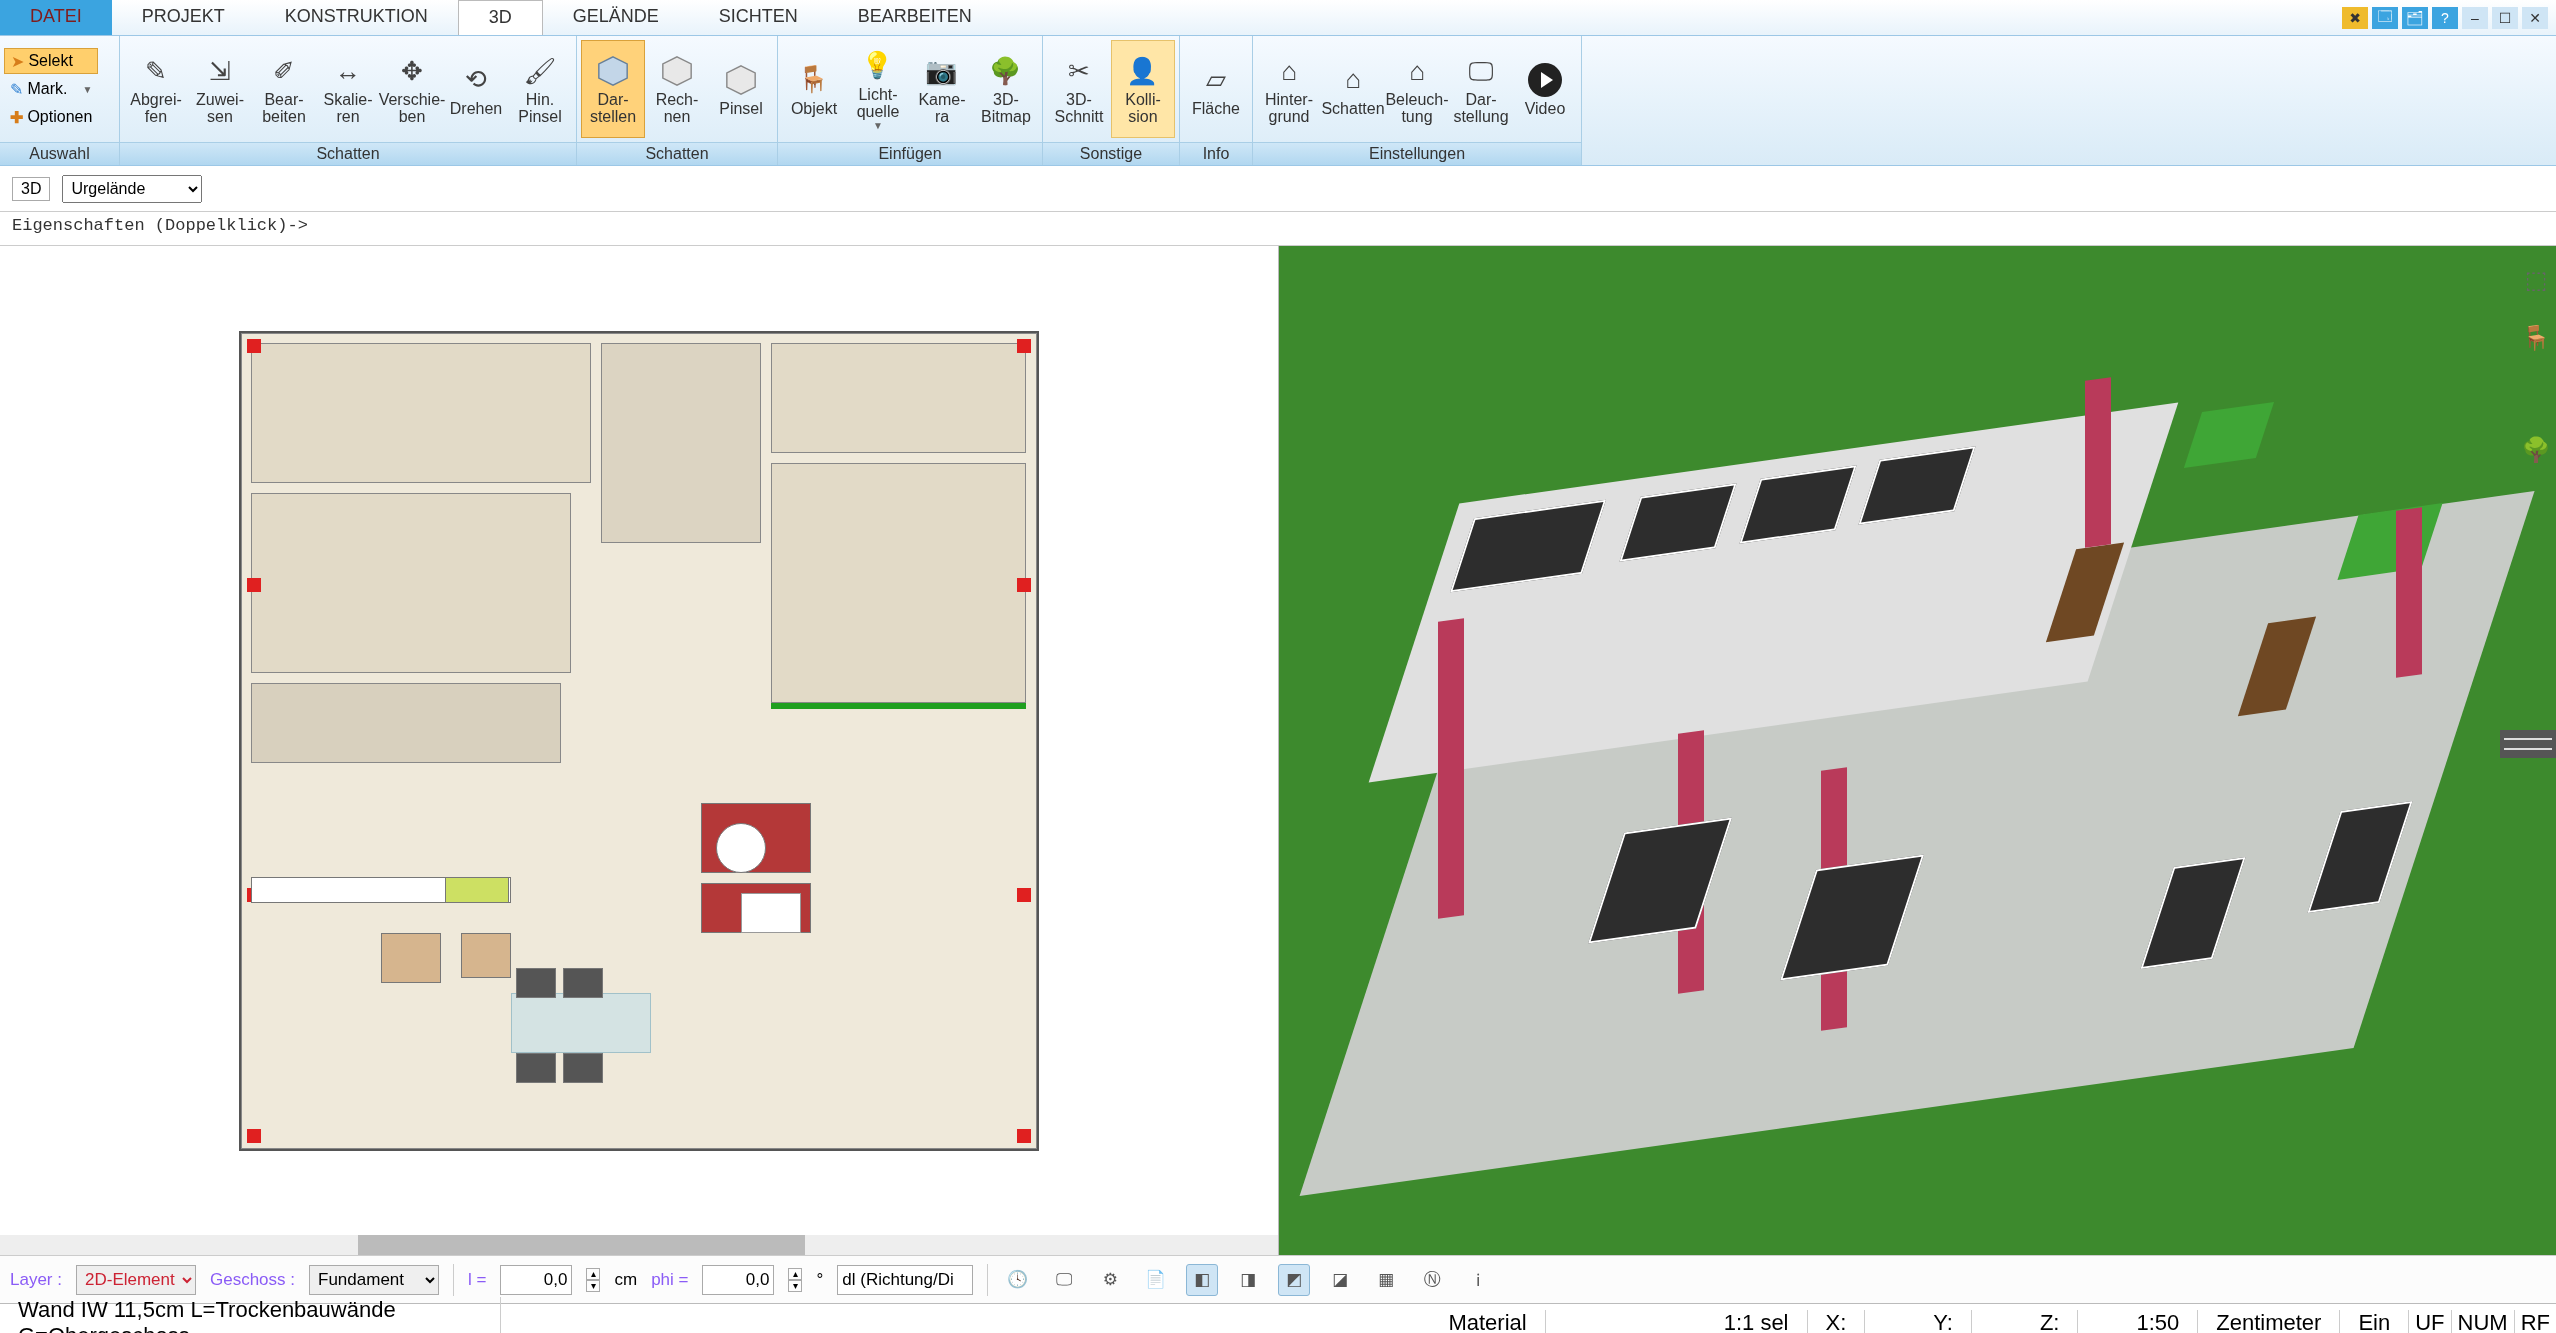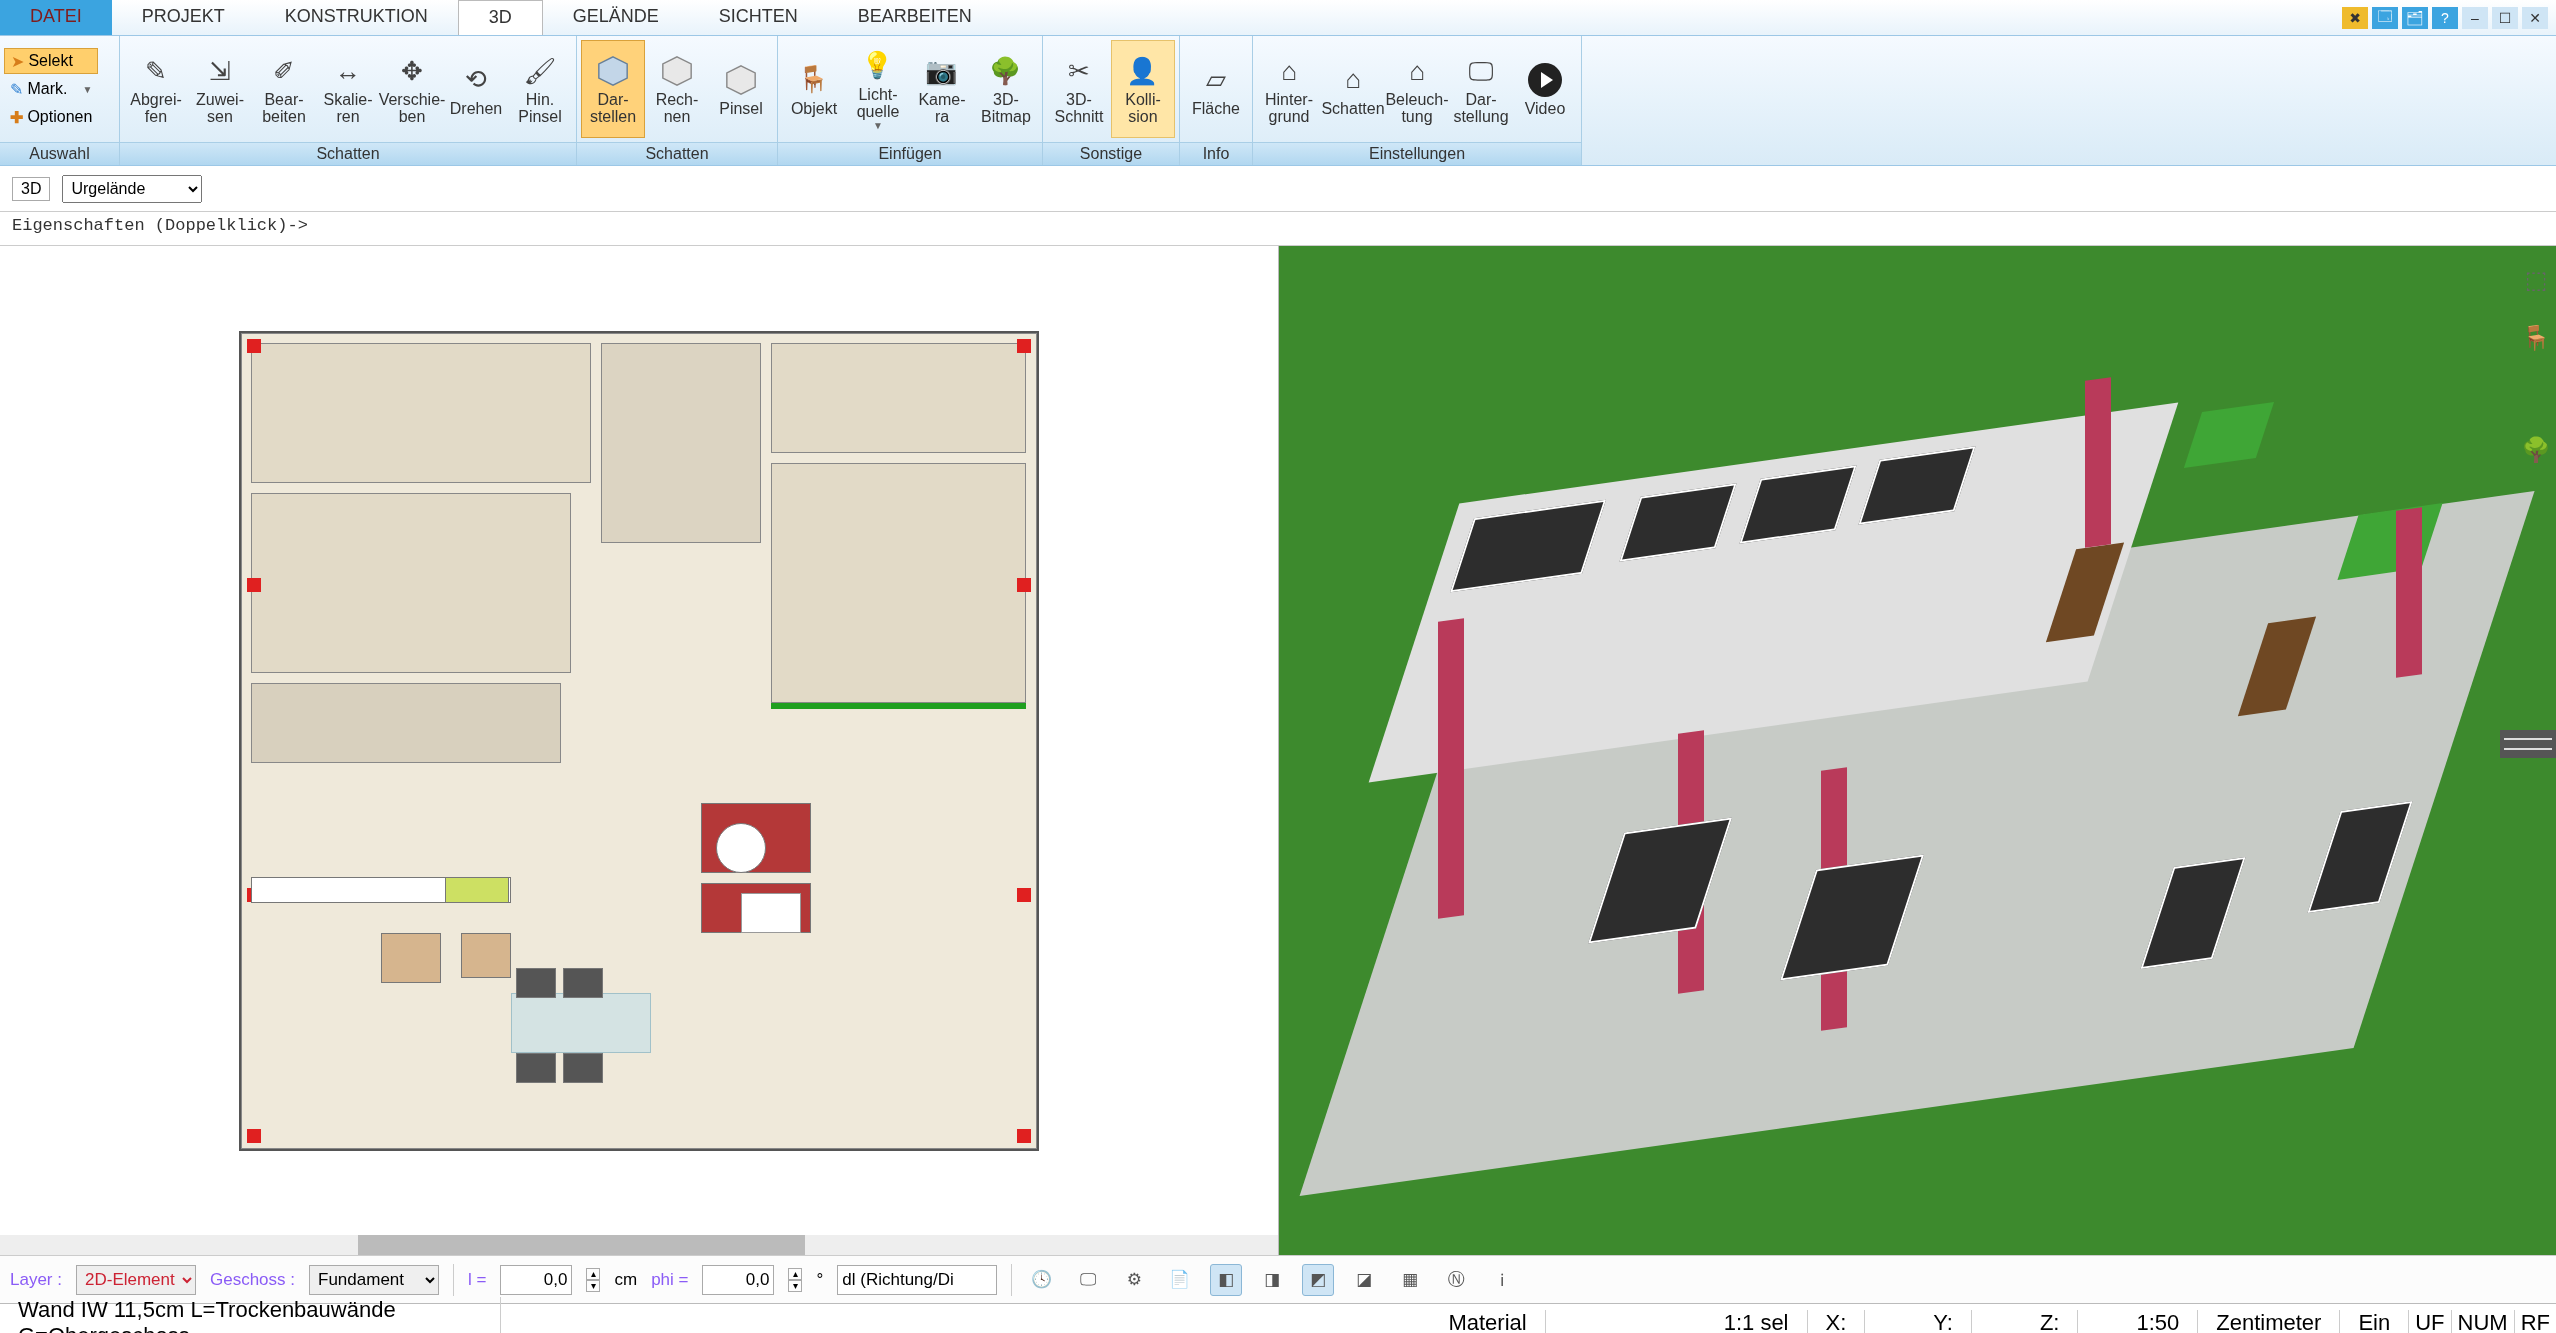--- a/index.html
+++ b/index.html
@@ -402,21 +402,21 @@
       <span>▾</span>
     </div>
   <span>cm</span>
   <label>phi =</label>
   <input class="numfield" value="0,0" style="">
   <div class="spinners">
       <span>▴</span>
       <span>▾</span>
     </div>
   <span>°</span>
-  <input style="width: 160px;" value="dl (Richtung/Di">
+  <input style="width: 136px;" value="dl (Richtung/Di">
   <div class="sep"></div>
   <div class="ibtn">🕓</div>
   <div class="ibtn">🖵</div>
   <div class="ibtn">⚙</div>
   <div class="ibtn">📄</div>
   <div class="ibtn active">◧</div>
   <div class="ibtn">◨</div>
   <div class="ibtn active">◩</div>
   <div class="ibtn">◪</div>
   <div class="ibtn">▦</div>

